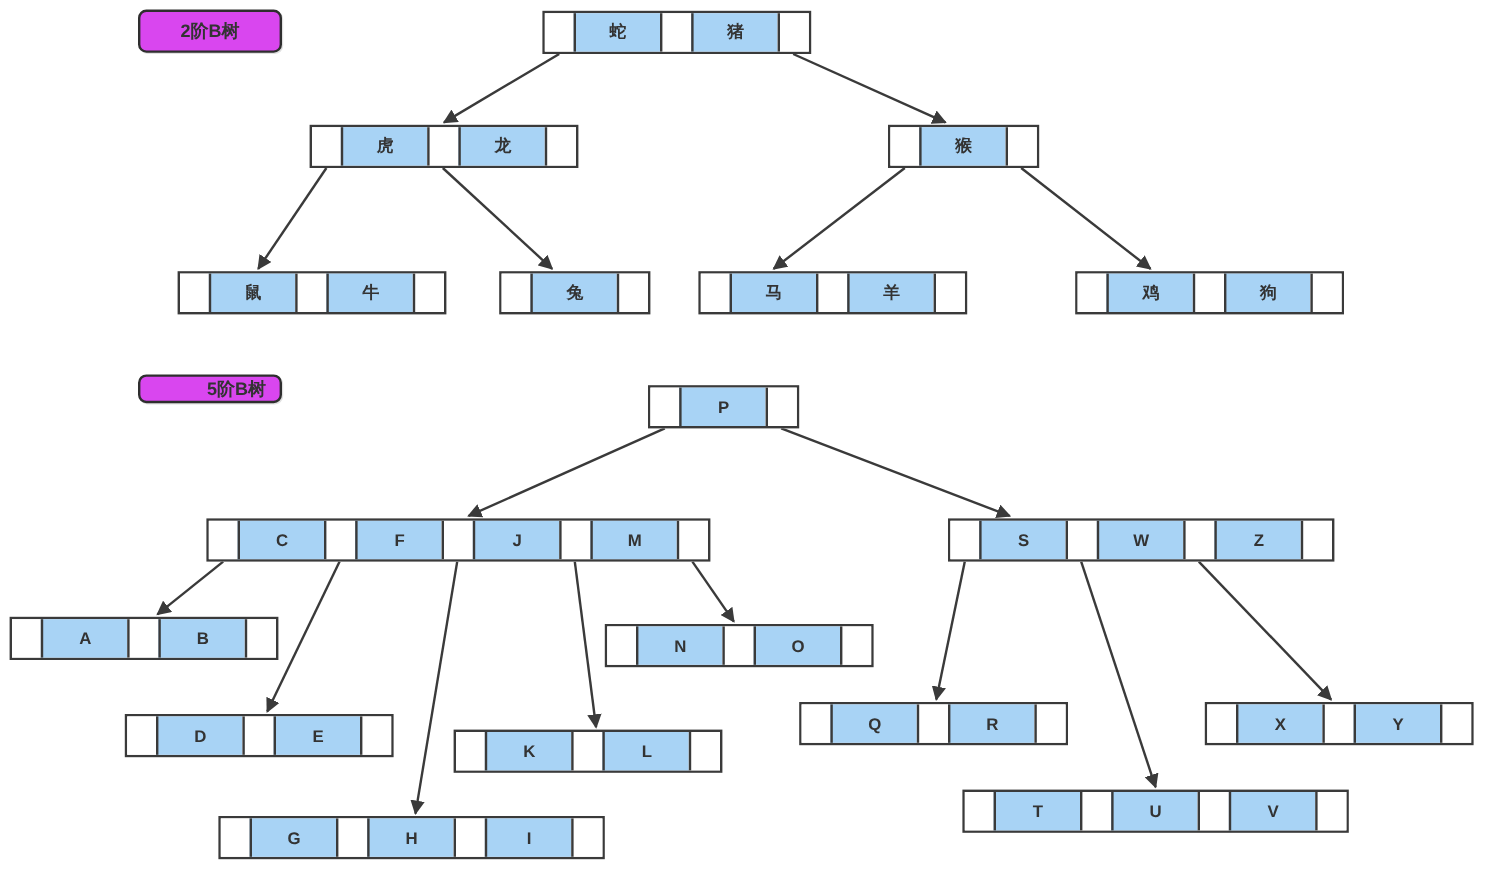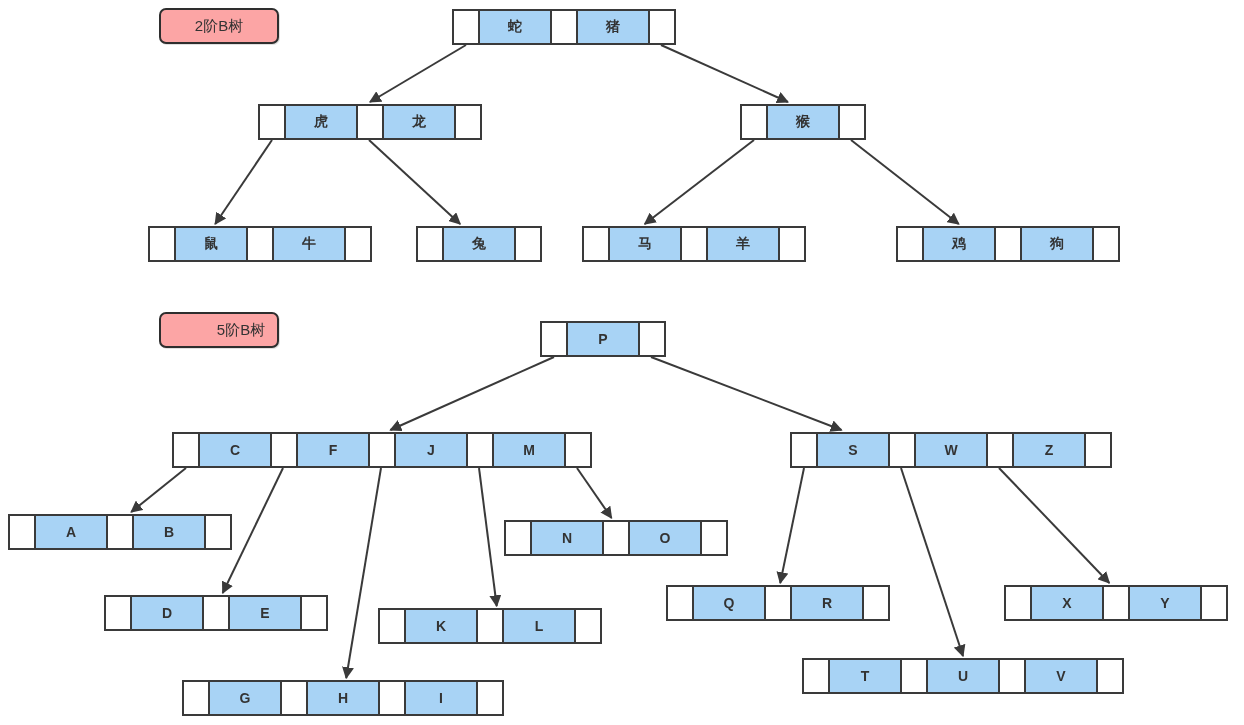--- a/index.html
+++ b/index.html
@@ -21,29 +21,28 @@
     top: 0;
     width: 1244px;
     height: 725px;
     pointer-events: none;
   }
   .tree-label {
     position: absolute;
     box-sizing: border-box;
     border: 2px solid #2e2e2e;
     border-radius: 7px;
-    background: #fca5a5;
+    background: #d946ef;
     color: #333333;
-    font-weight: normal;
+    font-weight: bold;
     font-size: 15px;
     display: flex;
     align-items: center;
     justify-content: center;
     box-shadow: 1px 1px 0 rgba(0,0,0,0.12);
-    margin-left: 44px;
   }
   .bnode {
     position: absolute;
     box-sizing: border-box;
     display: flex;
     height: 36px;
     border: 2px solid #3a3a3a;
     background: #ffffff;
   }
   .cell {
@@ -137,21 +136,21 @@
       <div class="cell key">羊</div>
       <div class="cell ptr"></div>
     </div>
     <div class="bnode" style="left: 896px; top: 226px;">
       <div class="cell ptr"></div>
       <div class="cell key">鸡</div>
       <div class="cell ptr"></div>
       <div class="cell key">狗</div>
       <div class="cell ptr"></div>
     </div>
-    <div class="tree-label" style="left: 115px; top: 312px; width: 120px; height: 36px; padding-left: 44px;">5阶B树</div>
+    <div class="tree-label" style="left: 115px; top: 312px; width: 120px; height: 24px; padding-left: 44px;">5阶B树</div>
     <div class="bnode" style="left: 540px; top: 321px;">
       <div class="cell ptr"></div>
       <div class="cell key">P</div>
       <div class="cell ptr"></div>
     </div>
     <div class="bnode" style="left: 172px; top: 432px;">
       <div class="cell ptr"></div>
       <div class="cell key">C</div>
       <div class="cell ptr"></div>
       <div class="cell key">F</div>

